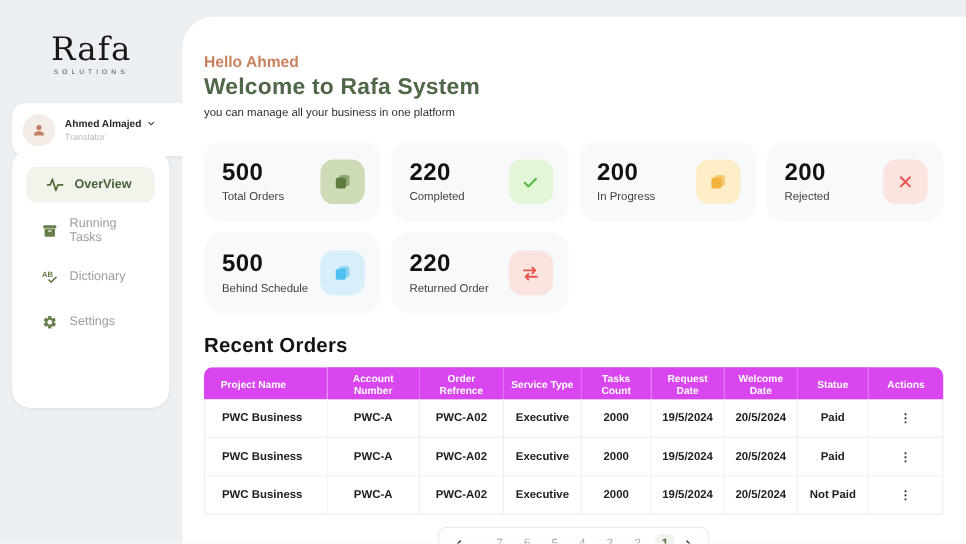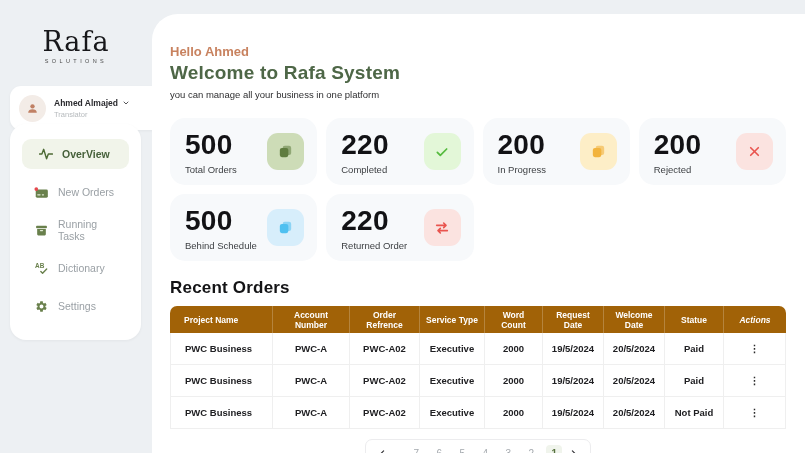--- a/index.html
+++ b/index.html
@@ -61,42 +61,42 @@
   .stats {
     margin-top:18px;
     display:grid; grid-template-columns:repeat(4, 1fr);
     gap:9px; width:616px;
   }
   .stat-card {
     background:#f7f9fb; border-radius:15px; height:67px;
     display:flex; align-items:center; justify-content:space-between;
     padding:0 13px 0 15px;
   }
-  .stat-num { font-size:28px; font-weight:bold; color:#121215; letter-spacing:.3px; }
+  .stat-num { font-size:20px; font-weight:bold; color:#121215; letter-spacing:.3px; }
   .stat-label { font-size:9.5px; color:#3c3f42; margin-top:3px; }
   .stat-ic { width:37px; height:37px; border-radius:11px; display:flex; align-items:center; justify-content:center; flex:0 0 auto; }
   .ic-green  { background:#cddcb7; }
   .ic-lime   { background:#e3f7d8; }
   .ic-amber  { background:#fdeec7; }
   .ic-red    { background:#fbe3e0; }
   .ic-blue   { background:#d7eefb; }
 
   .section-title { font-size:17px; font-weight:bold; color:#141416; margin-top:17px; letter-spacing:.2px; }
 
   table.orders {
     margin-top:8px; width:616px; border-collapse:separate; border-spacing:0;
     table-layout:fixed;
   }
   table.orders thead th {
-    background:#a16207; color:#fff; font-size:8.5px; font-weight:bold;
+    background:#d946ef; color:#fff; font-size:8.5px; font-weight:bold;
     height:27px; border-right:1px solid rgba(255,255,255,.22);
     text-align:center; padding:0 6px;
   }
   table.orders thead th:first-child { border-radius:7px 0 0 0; text-align:left; padding-left:14px; }
-  table.orders thead th:last-child  { border-radius:0 7px 0 0; border-right:none;font-style:italic; }
+  table.orders thead th:last-child  { border-radius:0 7px 0 0; border-right:none; }
   table.orders tbody td {
     background:#fff; font-size:9.5px; font-weight:bold; color:#202023;
     height:32px; text-align:center;
     border-right:1px solid #efefef; border-bottom:1px solid #efefef;
     padding:0 4px; white-space:nowrap; overflow:hidden;
   }
   table.orders tbody td:first-child { text-align:left; padding-left:14px; border-left:1px solid #efefef; }
   td.status-paid { color:#4cb544;margin-top:48px; }
   td.status-notpaid { color:#e8484f; }
   .dots-btn { cursor:pointer; font-weight:bold; color:#2a2a2a; font-size:10px; letter-spacing:0; }
@@ -152,31 +152,20 @@
 
     <div class="nav-item active">
       <span class="nav-ic">
         <svg width="14" height="12" viewBox="0 0 24 20" fill="none" stroke="#4d6a35" stroke-width="2.4" stroke-linecap="round" stroke-linejoin="round">
             <path d="M1 10h4l3-8 5 16 3-8h7"></path>
           </svg>
       </span>
       <span>OverView</span>
     </div>
 
-    <div class="nav-item">
-      <span class="nav-ic">
-        <svg width="15" height="13" viewBox="0 0 26 22">
-          <rect x="3" y="6" width="21" height="14" rx="2.5" fill="#69804c"></rect>
-          <rect x="5.5" y="14" width="6" height="2" rx="1" fill="#dfe8d2"></rect>
-          <rect x="13.5" y="14" width="4" height="2" rx="1" fill="#dfe8d2"></rect>
-          <circle cx="4" cy="5" r="3.2" fill="#e5484d"></circle>
-        </svg>
-      </span>
-      <span>New Orders</span>
-    </div>
 
     <div class="nav-item">
       <span class="nav-ic">
         <svg width="13" height="13" viewBox="0 0 24 24">
           <rect x="2" y="3" width="20" height="5" rx="1.5" fill="#69804c"></rect>
           <path d="M4 9h16v10a2 2 0 0 1-2 2H6a2 2 0 0 1-2-2z" fill="#69804c"></path>
           <rect x="9" y="11" width="6" height="2.2" rx="1.1" fill="#dfe8d2"></rect>
         </svg>
       </span>
       <span>Running Tasks</span>
@@ -304,21 +293,21 @@
         <col style="width:61px">
           <col style="width:59px">
           <col style="width:62px">
       </colgroup>
       <thead>
         <tr>
           <th>Project Name</th>
           <th>Account Number</th>
           <th>Order Refrence</th>
           <th>Service Type</th>
-          <th>Word Count</th>
+          <th>Tasks Count</th>
           <th>Request Date</th>
           <th>Welcome Date</th>
           <th>Statue</th>
           <th>Actions</th>
         </tr>
       </thead>
       <tbody>
         <tr>
           <td>PWC Business</td>
           <td>PWC-A</td>

